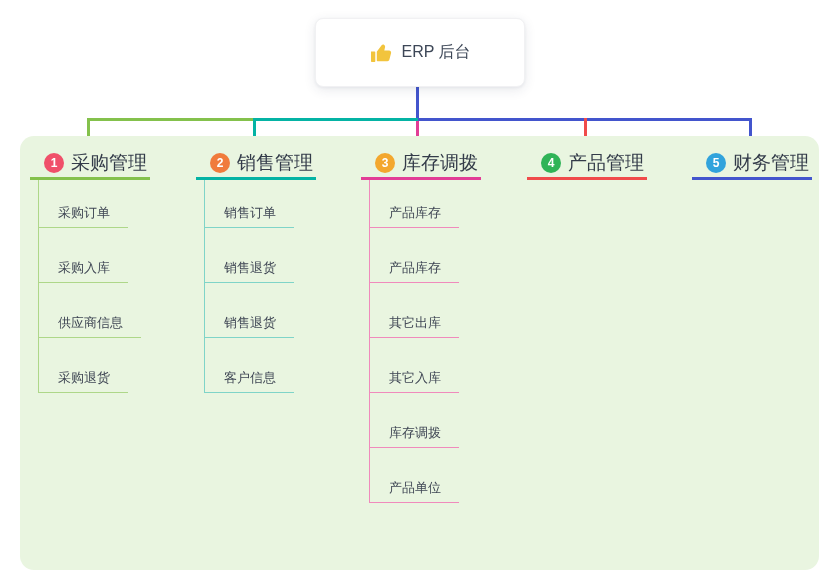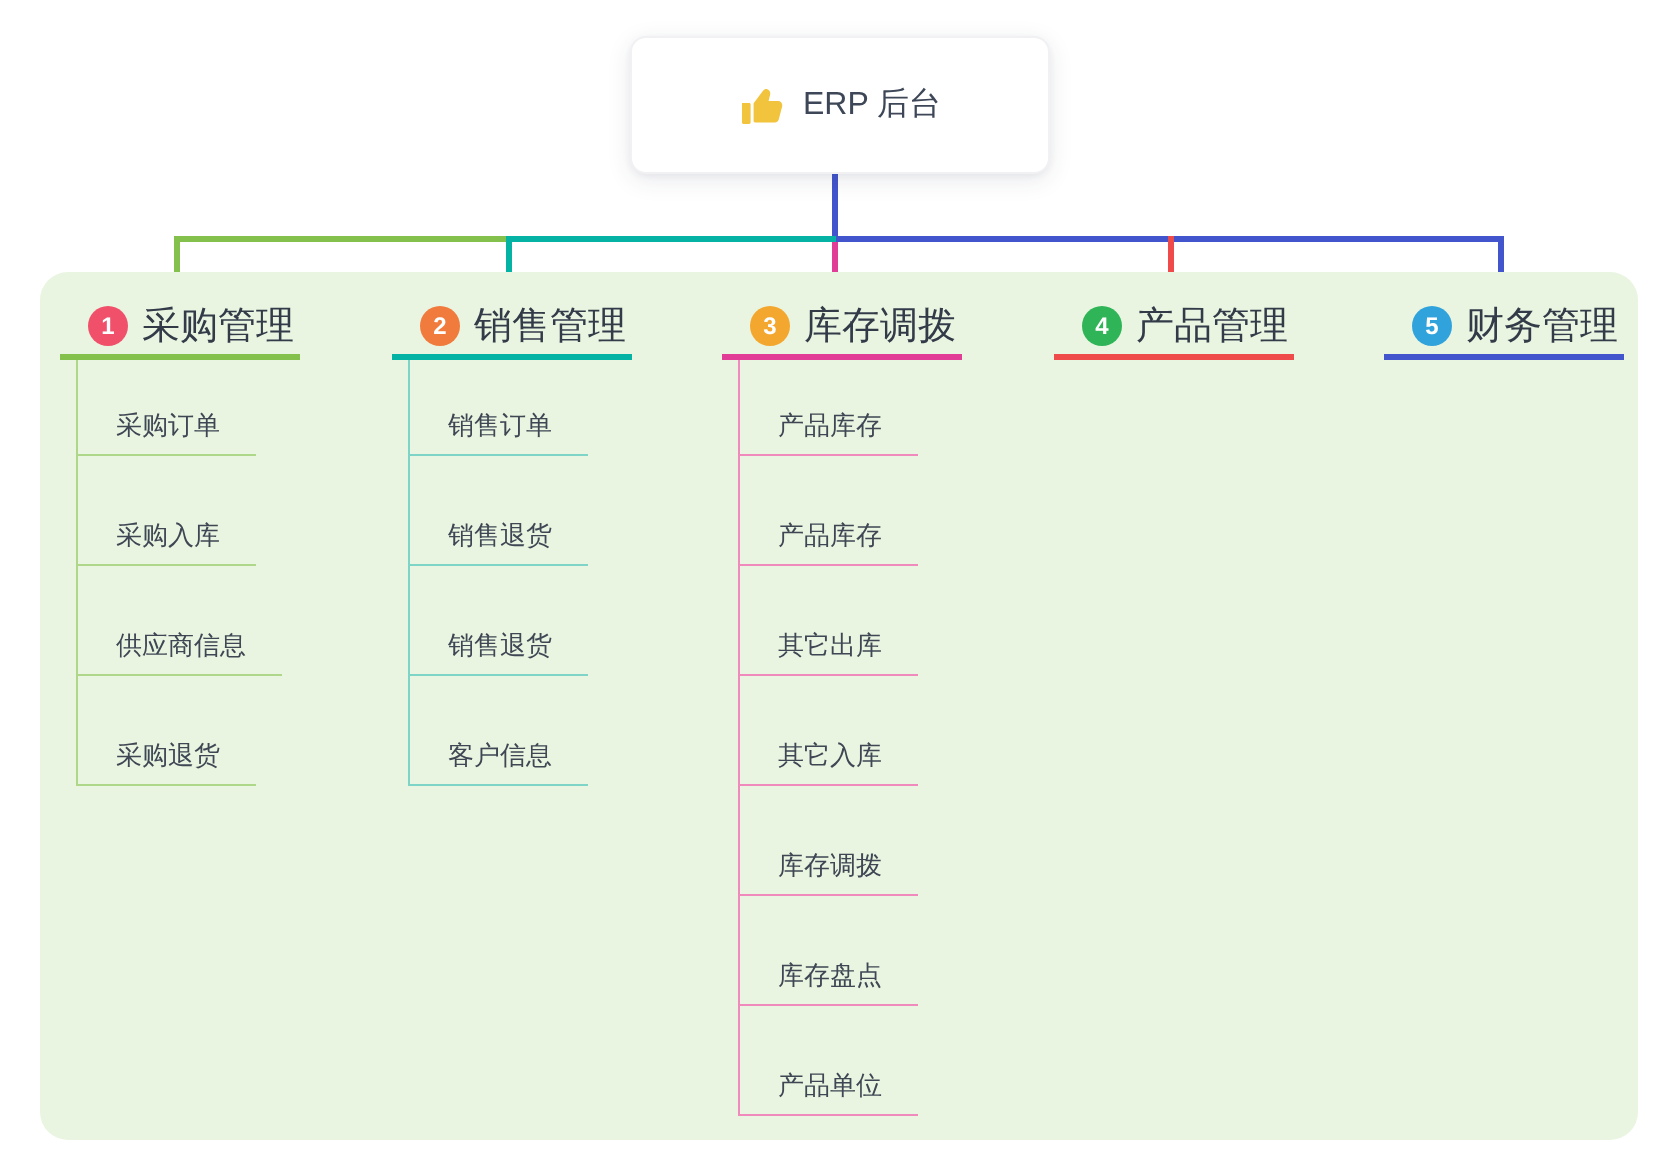--- a/index.html
+++ b/index.html
@@ -135,23 +135,20 @@
       <div class="child">
           <span class="child-label">其它出库</span>
         </div>
       <div class="child">
           <span class="child-label">其它入库</span>
         </div>
       <div class="child">
           <span class="child-label">库存调拨</span>
         </div>
       <div class="child">
-          <span class="child-label">库存盘点</span>
-        </div>
-      <div class="child">
           <span class="child-label">产品单位</span>
         </div>
     </div>
   </div>
 
   <div class="branch bc-4" style="left:507px;">
     <div class="branch-header">
       <span class="badge">4</span>
       <span class="branch-label">产品管理</span>
     </div>

